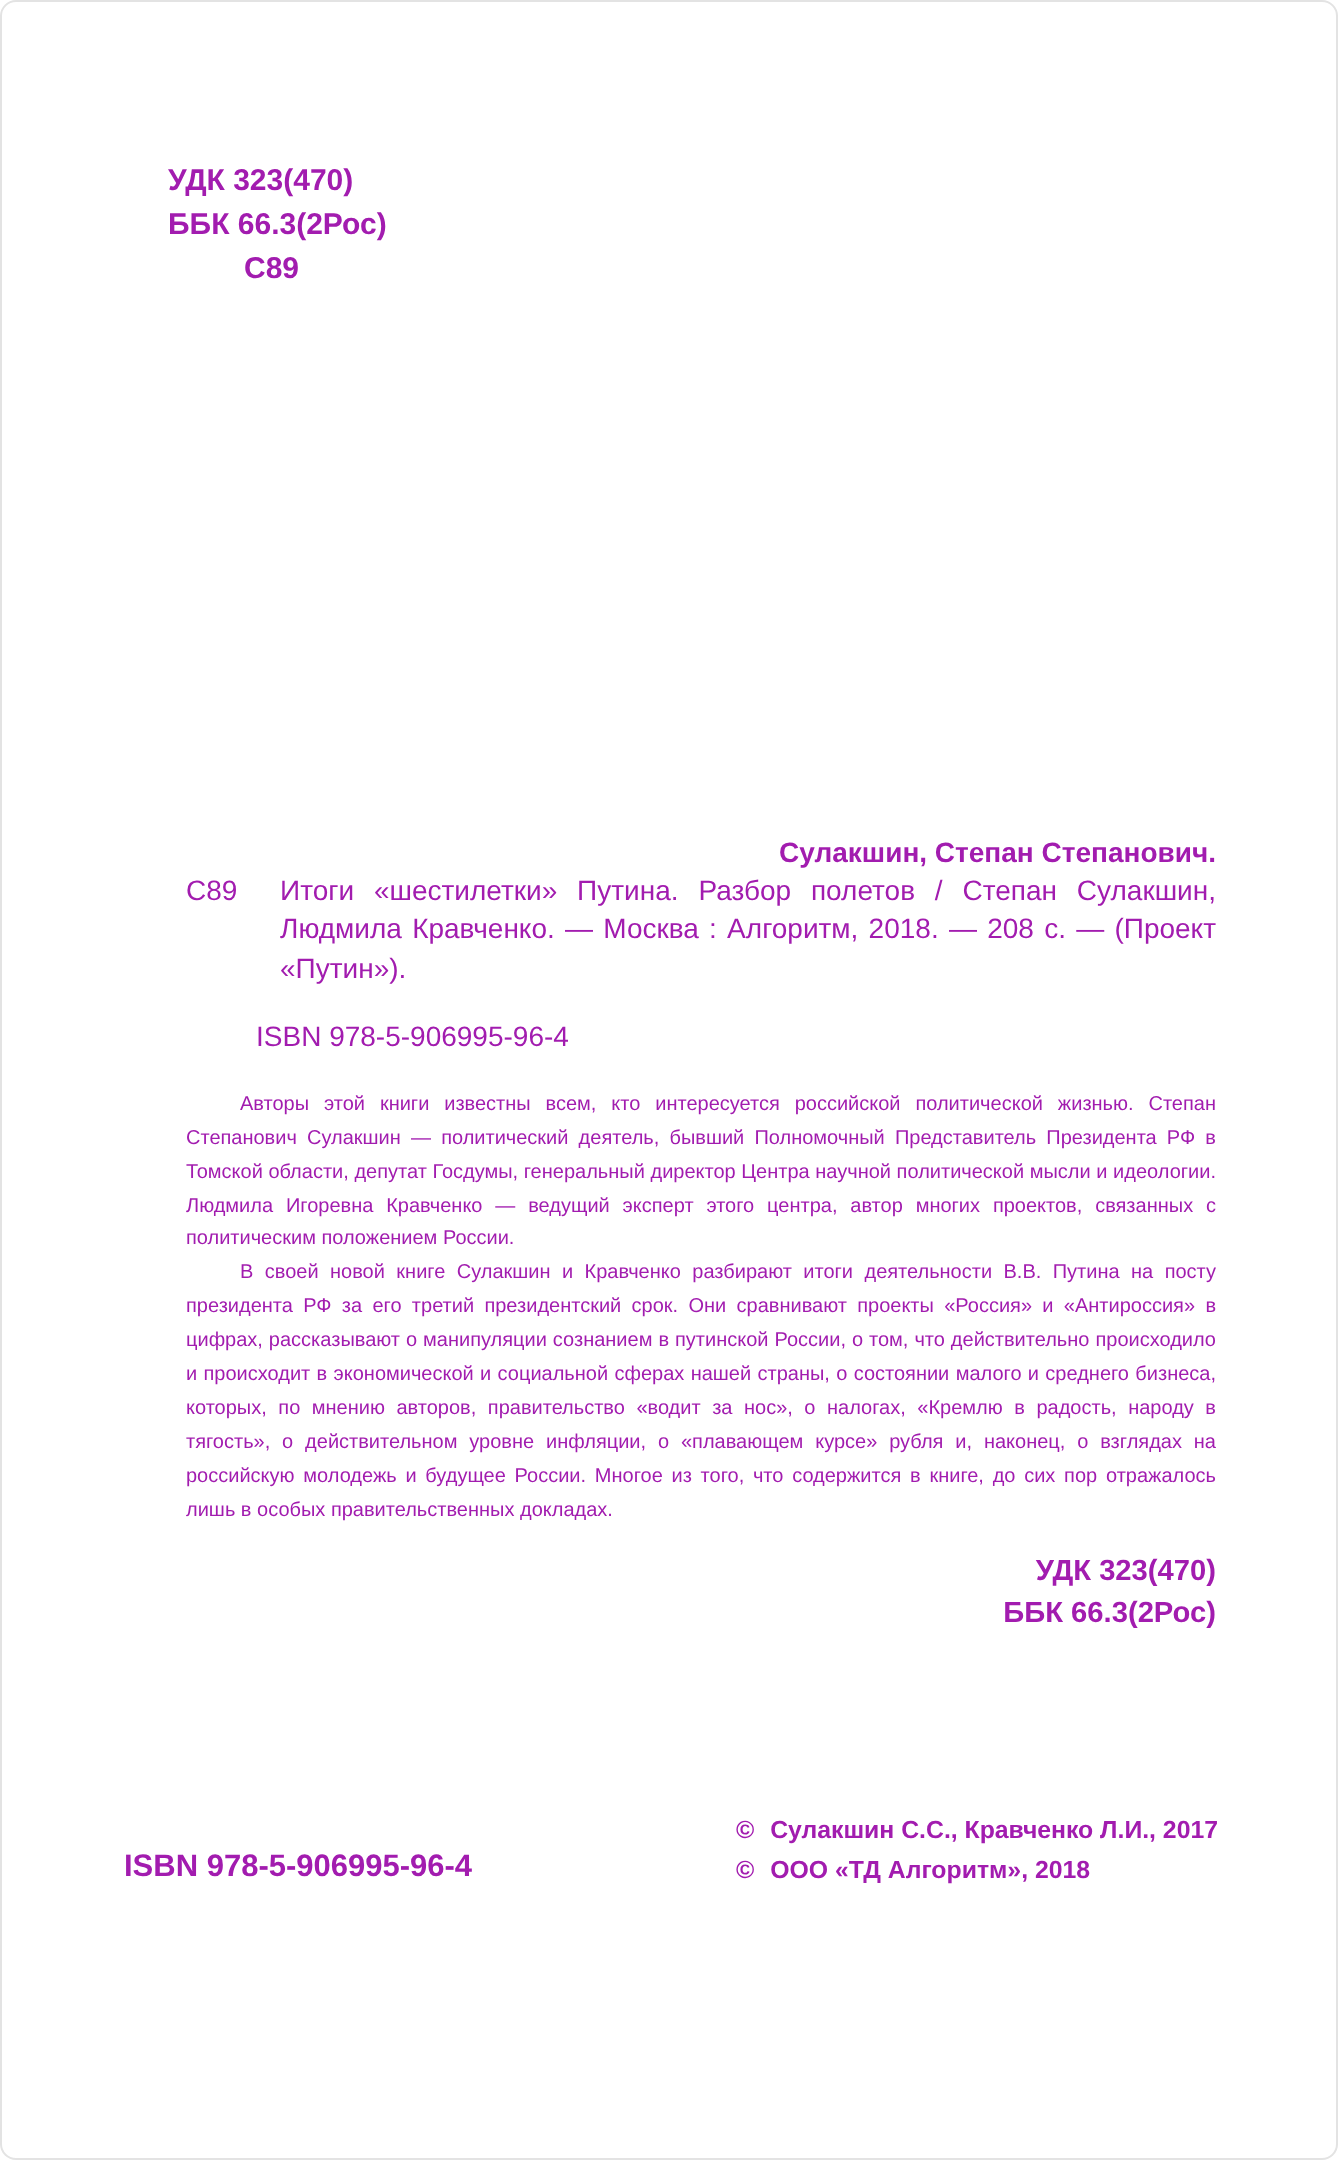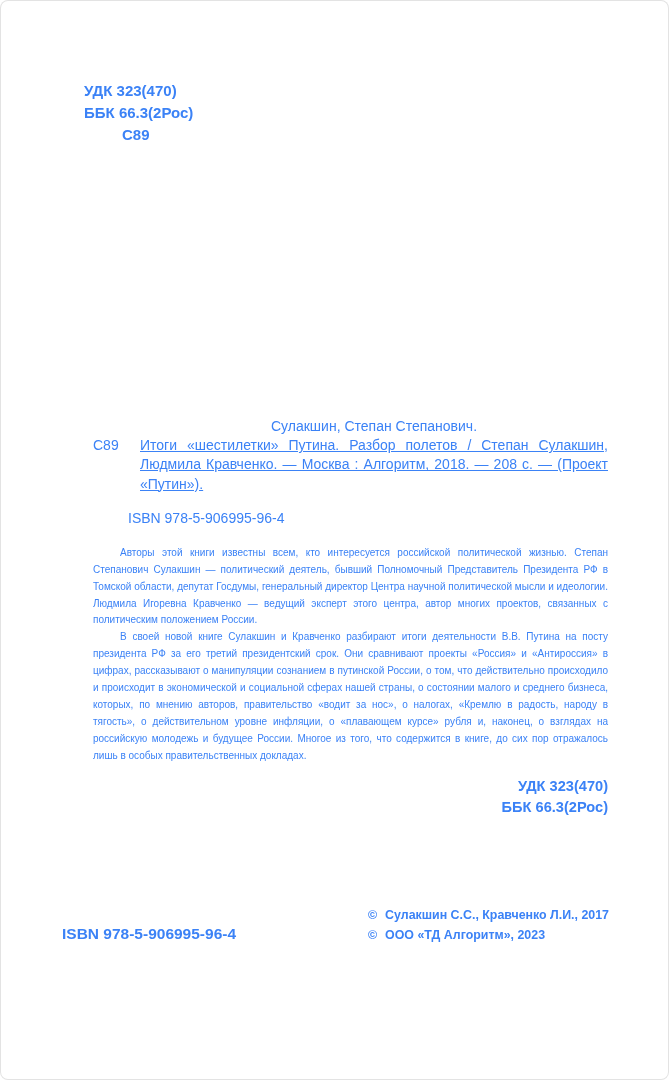--- a/index.html
+++ b/index.html
@@ -11,21 +11,21 @@
     width: 669px;
     height: 1080px;
     overflow: hidden;
   }
   .page {
     position: relative;
     width: 669px;
     height: 1080px;
     background: #ffffff;
     font-family: "Liberation Sans", sans-serif;
-    color: #3b82f6;
+    color: #a21caf;
     box-sizing: border-box;
     border-radius: 8px;
     box-shadow: inset 0 0 0 1px #e3e3e3;
   }
 
   
   .top-codes {
     position: absolute;
     left: 84px;
     top: 80px;
@@ -53,26 +53,25 @@
     line-height: 19.2px;
     text-align: justify;
   }
   .catalog .margin-code {
     position: absolute;
     left: 0;
     top: 19px;
     font-weight: normal;
   }
   .catalog .author {
-    font-weight: normal;
-    text-align: center;
+    font-weight: bold;
+    text-align: right;
   }
   .catalog .desc {
     hyphens: auto;
-    text-decoration: underline;
   }
 
   .catalog-isbn {
     margin-top: 15px;
     margin-left: 35px;
     line-height: 19px;
   }
 
   .annotation {
     margin-top: 17px;
@@ -152,17 +151,17 @@
     </div>
 
   </div>
 
   <div class="footer">
     <div class="footer-isbn">ISBN 978-5-906995-96-4</div>
     <div class="copyrights">
       <span>©</span>
       <span>Сулакшин С.С., Кравченко Л.И., 2017</span>
       <span>©</span>
-      <span>ООО «ТД Алгоритм», 2023</span>
+      <span>ООО «ТД Алгоритм», 2018</span>
     </div>
   </div>
 
 </div>
 
 </body></html>

